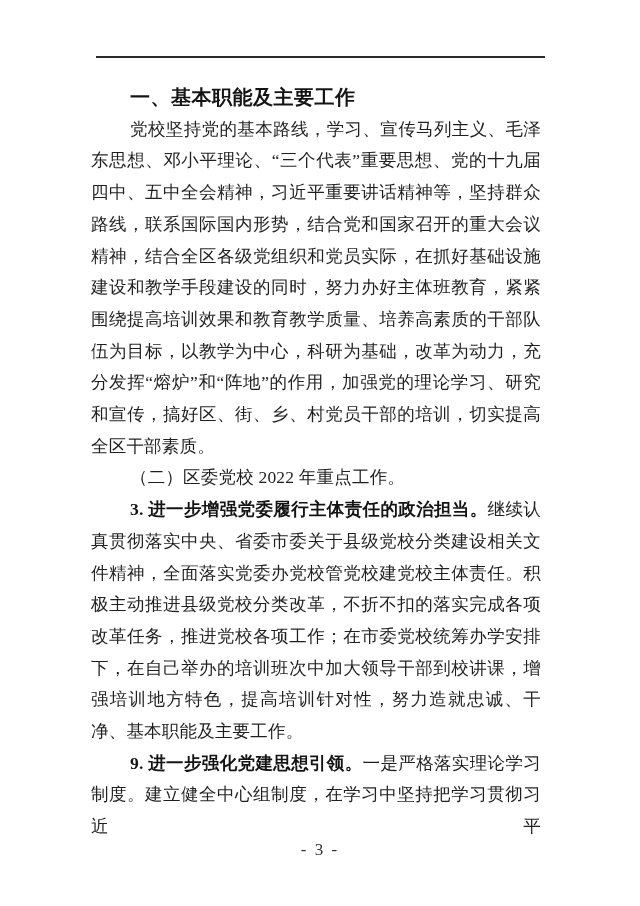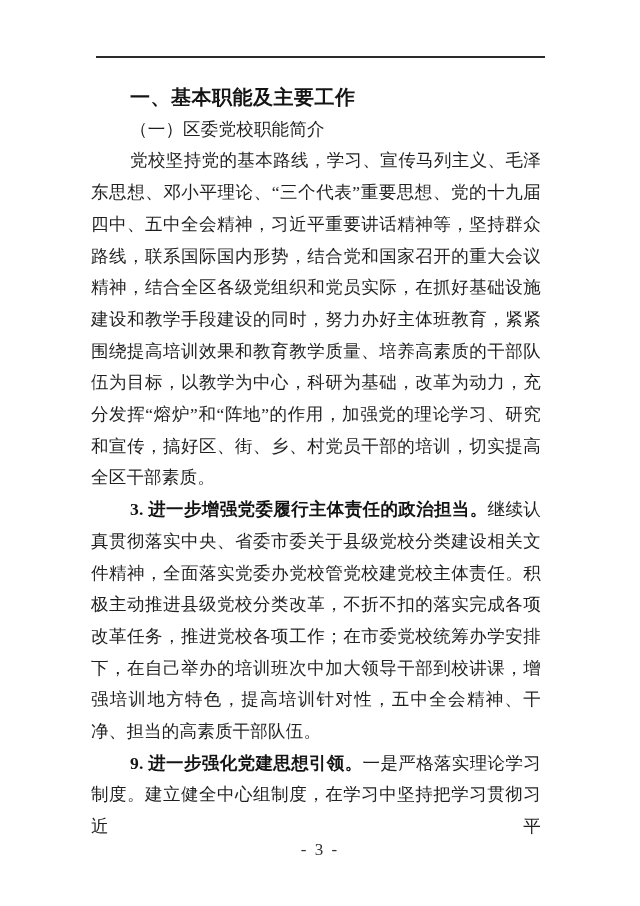--- a/index.html
+++ b/index.html
@@ -64,21 +64,21 @@
     letter-spacing: 2px;
   }
 </style>
 </head>
 <body>
 
 <div class="page">
   <div class="header-rule"></div>
   <main class="content">
       <p class="para heading"><span class="run bold">一、基本职能及主要工作</span></p>
-      <p class="para body"><span class="run">（一）区委党校职能简介</span></p>
       <p class="para body"><span class="run">党校坚持党的基本路线，学习、宣传马列主义、毛泽东思想、邓小平理论、“三个代表”重要思想、党的十九届四中、五中全会精神，习近平重要讲话精神等，坚持群众路线，联系国际国内形势，结合党和国家召开的重大会议精神，结合全区各级党组织和党员实际，在抓好基础设施建设和教学手段建设的同时，努力办好主体班教育，紧紧围绕提高培训效果和教育教学质量、培养高素质的干部队伍为目标，以教学为中心，科研为基础，改革为动力，充分发挥“熔炉”和“阵地”的作用，加强党的理论学习、研究和宣传，搞好区、街、乡、村党员干部的培训，切实提高全区干部素质。</span></p>
-      <p class="para body"><span class="run bold">3. 进一步增强党委履行主体责任的政治担当。</span><span class="run">继续认真贯彻落实中央、省委市委关于县级党校分类建设相关文件精神，全面落实党委办党校管党校建党校主体责任。积极主动推进县级党校分类改革，不折不扣的落实完成各项改革任务，推进党校各项工作；在市委党校统筹办学安排下，在自己举办的培训班次中加大领导干部到校讲课，增强培训地方特色，提高培训针对性，五中全会精神、干净、担当的高素质干部队伍。</span></p>
+      <p class="para body"><span class="run">（二）区委党校 2022 年重点工作。</span></p>
+      <p class="para body"><span class="run bold">3. 进一步增强党委履行主体责任的政治担当。</span><span class="run">继续认真贯彻落实中央、省委市委关于县级党校分类建设相关文件精神，全面落实党委办党校管党校建党校主体责任。积极主动推进县级党校分类改革，不折不扣的落实完成各项改革任务，推进党校各项工作；在市委党校统筹办学安排下，在自己举办的培训班次中加大领导干部到校讲课，增强培训地方特色，提高培训针对性，努力造就忠诚、干净、基本职能及主要工作。</span></p>
       <p class="para body justify-last"><span class="run bold">9. 进一步强化党建思想引领。</span><span class="run">一是严格落实理论学习制度。建立健全中心组制度，在学习中坚持把学习贯彻习近平</span></p>
     </main>
   <footer class="footer">
     <span>- 3 -</span>
   </footer>
 </div>
 
 </body></html>

